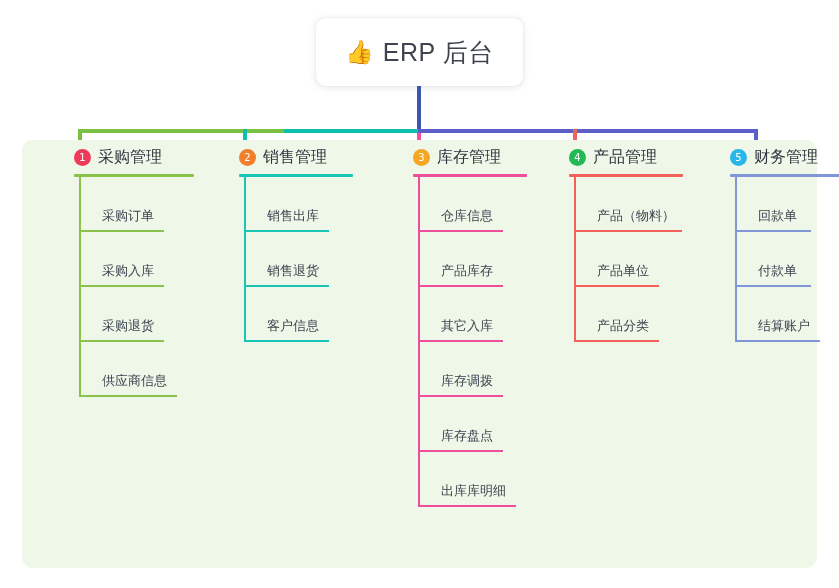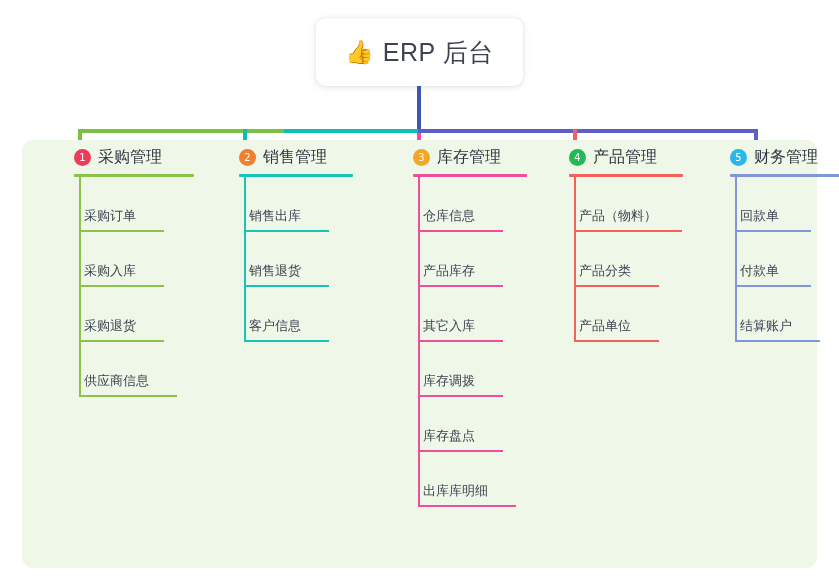--- a/index.html
+++ b/index.html
@@ -153,21 +153,21 @@
     left: 0;
     top: 0;
     bottom: 0;
     width: 2px;
   }
   .item {
     position: relative;
     height: 55px;
     display: flex;
     align-items: flex-end;
-    padding-left: 5px;
+    padding-left: 23px;
   }
   .item-label {
     font-size: 13px;
     color: #3d4450;
     white-space: nowrap;
     padding-bottom: 7px;
   }
   .item-rule {
     position: absolute;
     left: 0;
@@ -295,27 +295,27 @@
           <span class="col-title">产品管理</span>
         </div>
         <div class="col-rule" style="width: 114px; background: rgb(244, 96, 91);"></div>
         <div class="items">
           <div class="spine" style="background: rgb(244, 96, 91);"></div>
           <div class="item">
             <span class="item-label">产品（物料）</span>
             <div class="item-rule" style="width: 108px; background: rgb(244, 96, 91);"></div>
           </div>
           <div class="item">
+            <span class="item-label">产品单位</span>
+            <div class="item-rule" style="width: 85px; background: rgb(244, 96, 91);"></div>
+          </div>
+          <div class="item">
             <span class="item-label">产品分类</span>
             <div class="item-rule" style="width: 85px; background: rgb(244, 96, 91);"></div>
           </div>
-          <div class="item">
-            <span class="item-label">产品单位</span>
-            <div class="item-rule" style="width: 85px; background: rgb(244, 96, 91);"></div>
-          </div>
         </div>
       </div>
       <div class="column c5">
         <div class="col-head">
           <span class="badge" style="background: rgb(41, 182, 232);">5</span>
           <span class="col-title">财务管理</span>
         </div>
         <div class="col-rule" style="width: 114px; background: rgb(128, 150, 214);"></div>
         <div class="items">
           <div class="spine" style="background: rgb(128, 150, 214);"></div>

